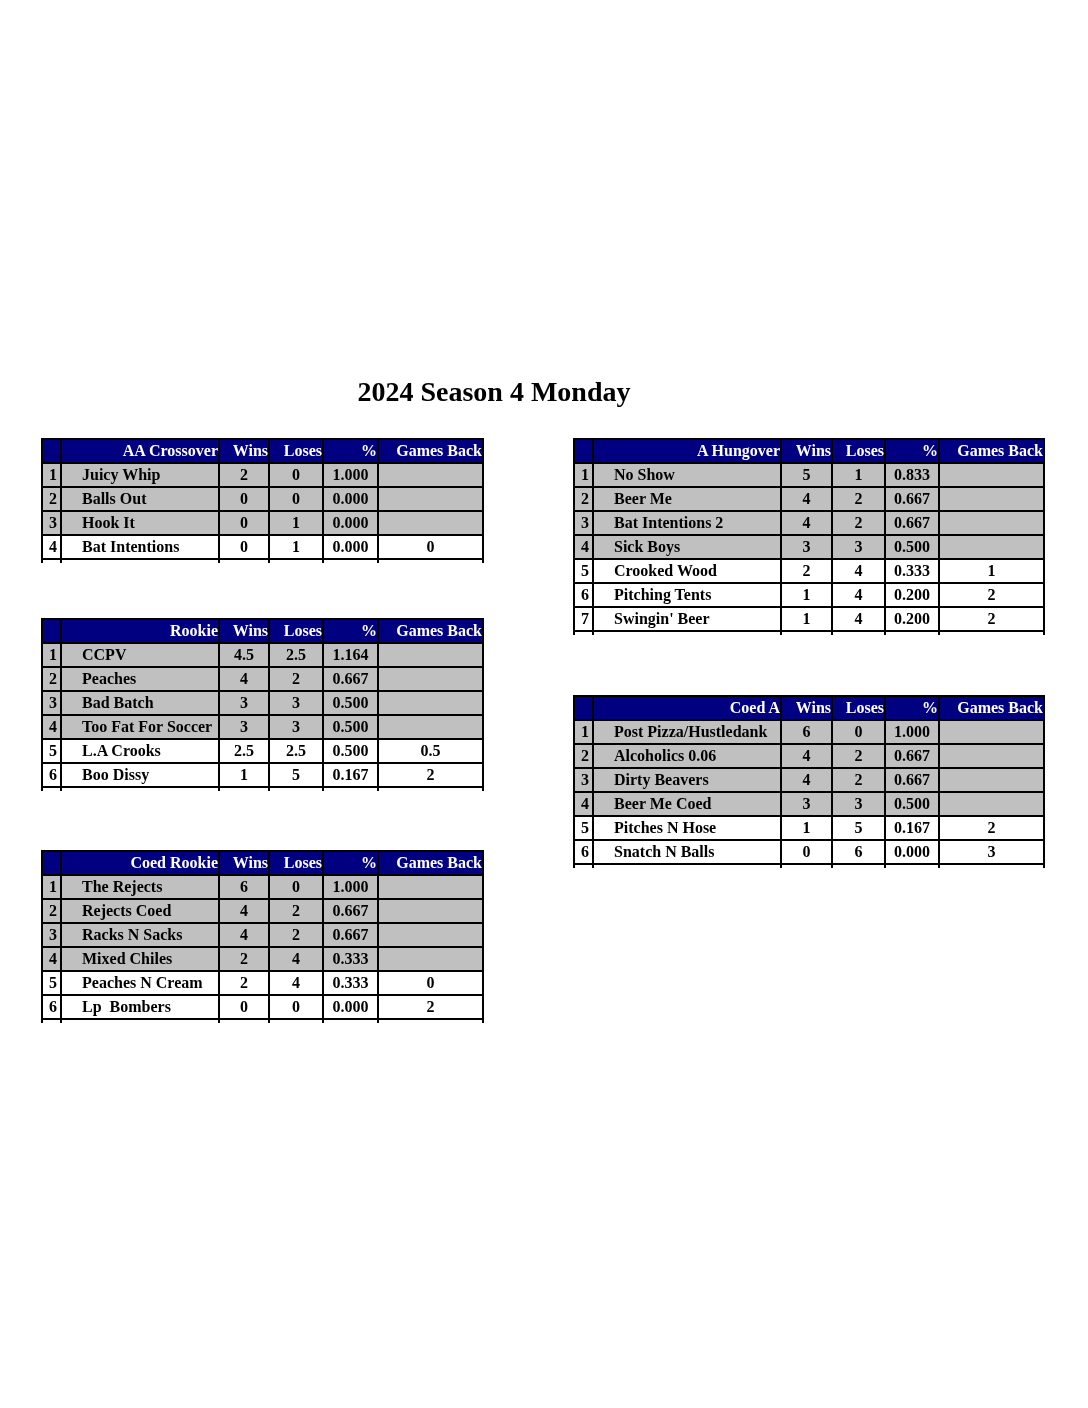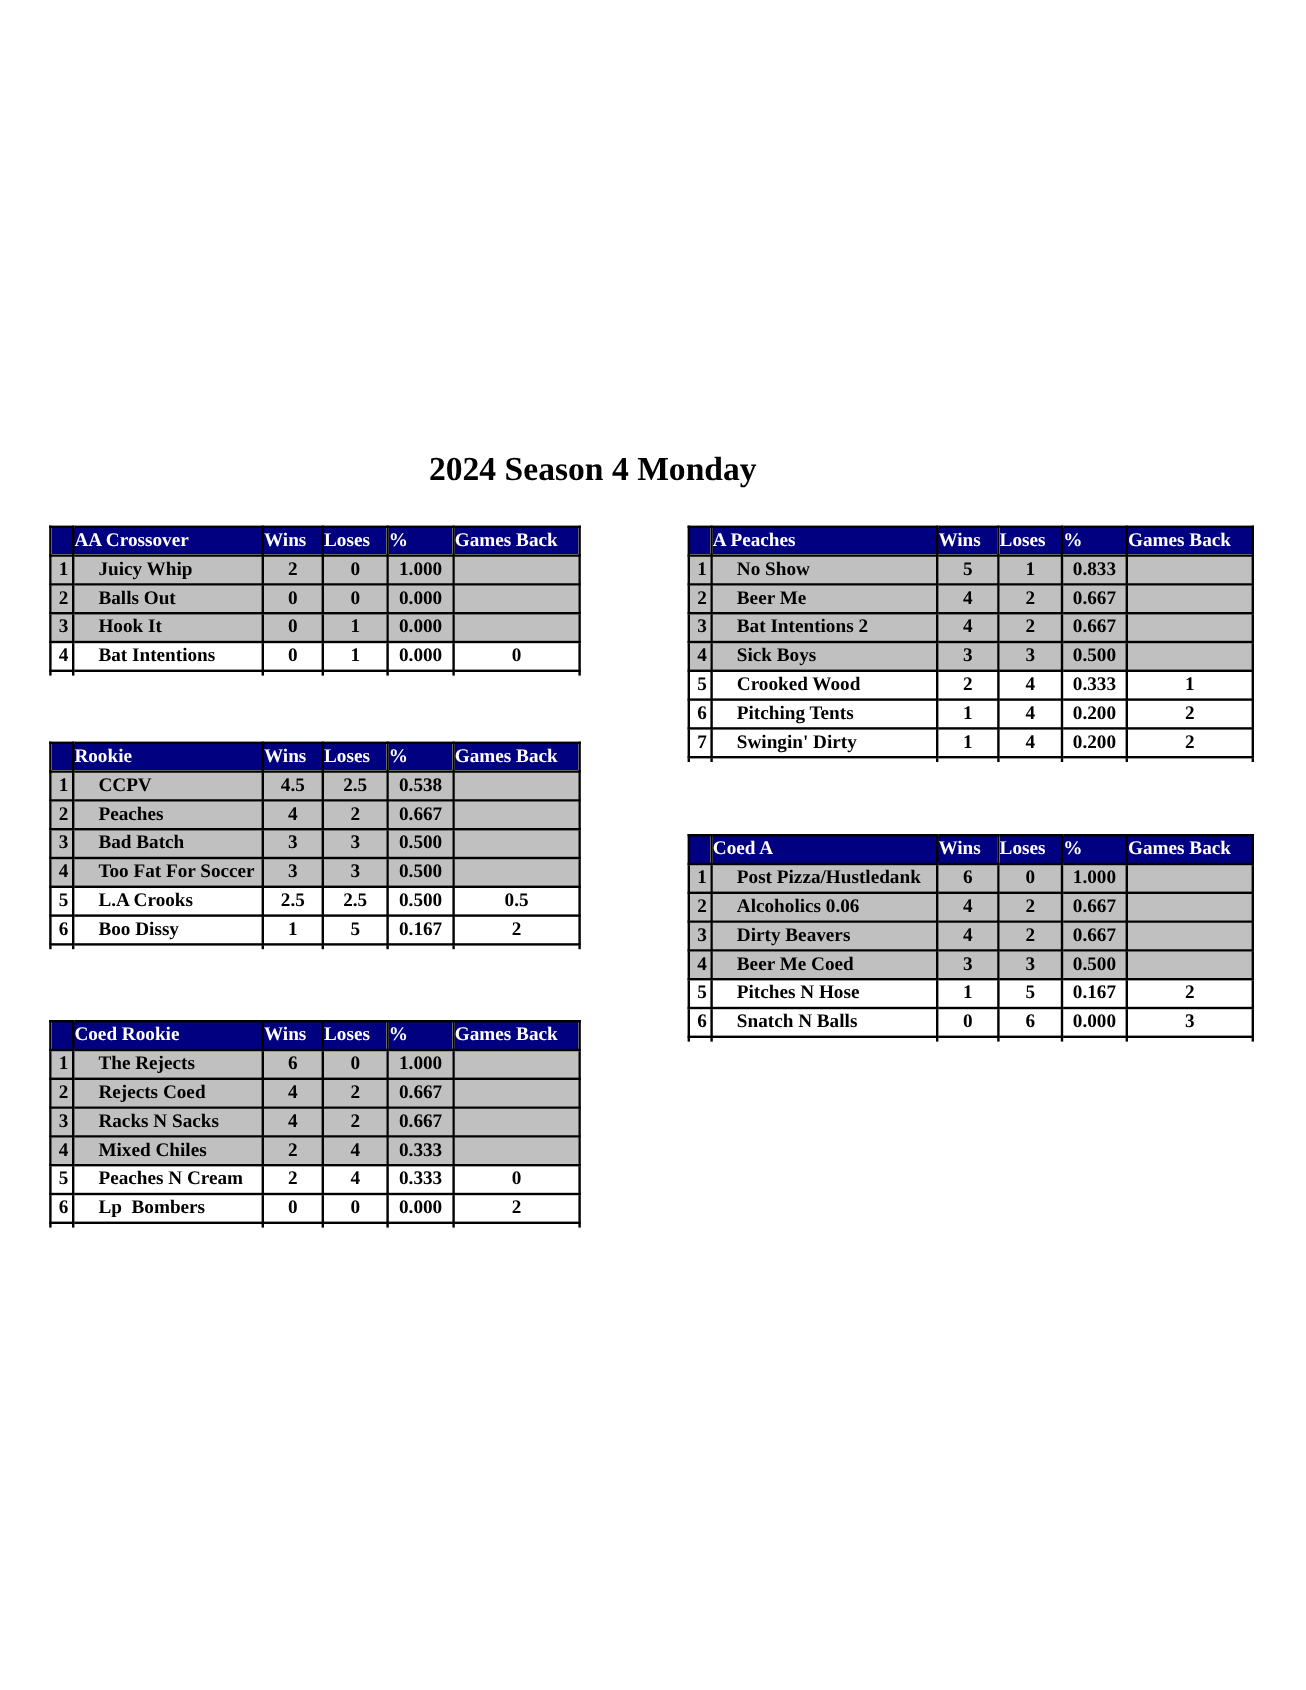--- a/index.html
+++ b/index.html
@@ -42,21 +42,21 @@
     font-size: 16px;
     font-weight: bold;
     line-height: 1;
     overflow: hidden;
     white-space: nowrap;
     vertical-align: middle;
   }
   .standings thead th {
     background: var(--header-bg);
     color: var(--header-text);
-    text-align: left;
+    text-align: right;
   }
   .standings td.rank { text-align: right; padding-right: 3px; }
   .standings td.team { text-align: left; padding-left: 20px; white-space: pre; }
   .standings td.num  { text-align: center; }
   .standings tr.shaded td { background: var(--shaded-row); }
   .standings tr.open td   { background: #ffffff; }
   
   .standings tfoot td {
     height: 4px;
     font-size: 0;
@@ -149,21 +149,21 @@
     <col style="width:19px">
       <col style="width:188px">
       <col style="width:51px">
     <col style="width:53px">
       <col style="width:54px">
       <col style="width:105px">
   </colgroup>
   <thead>
     <tr>
       <th></th>
-      <th>A Peaches</th>
+      <th>A Hungover</th>
       <th>Wins</th>
       <th>Loses</th>
       <th>%</th>
       <th>Games Back</th>
     </tr>
   </thead>
   <tbody>
       <tr class="shaded">
         <td class="rank">1</td>
         <td class="team">No Show</td>
@@ -207,21 +207,21 @@
       <tr class="open">
         <td class="rank">6</td>
         <td class="team">Pitching Tents</td>
         <td class="num">1</td>
         <td class="num">4</td>
         <td class="num">0.200</td>
         <td class="num">2</td>
       </tr>
       <tr class="open">
         <td class="rank">7</td>
-        <td class="team">Swingin' Dirty</td>
+        <td class="team">Swingin' Beer</td>
         <td class="num">1</td>
         <td class="num">4</td>
         <td class="num">0.200</td>
         <td class="num">2</td>
       </tr>
     </tbody>
   <tfoot>
     <tr>
         <td></td>
         <td></td>
@@ -251,21 +251,21 @@
       <th>%</th>
       <th>Games Back</th>
     </tr>
   </thead>
   <tbody>
       <tr class="shaded">
         <td class="rank">1</td>
         <td class="team">CCPV</td>
         <td class="num">4.5</td>
         <td class="num">2.5</td>
-        <td class="num">0.538</td>
+        <td class="num">1.164</td>
         <td class="num"></td>
       </tr>
       <tr class="shaded">
         <td class="rank">2</td>
         <td class="team">Peaches</td>
         <td class="num">4</td>
         <td class="num">2</td>
         <td class="num">0.667</td>
         <td class="num"></td>
       </tr>

